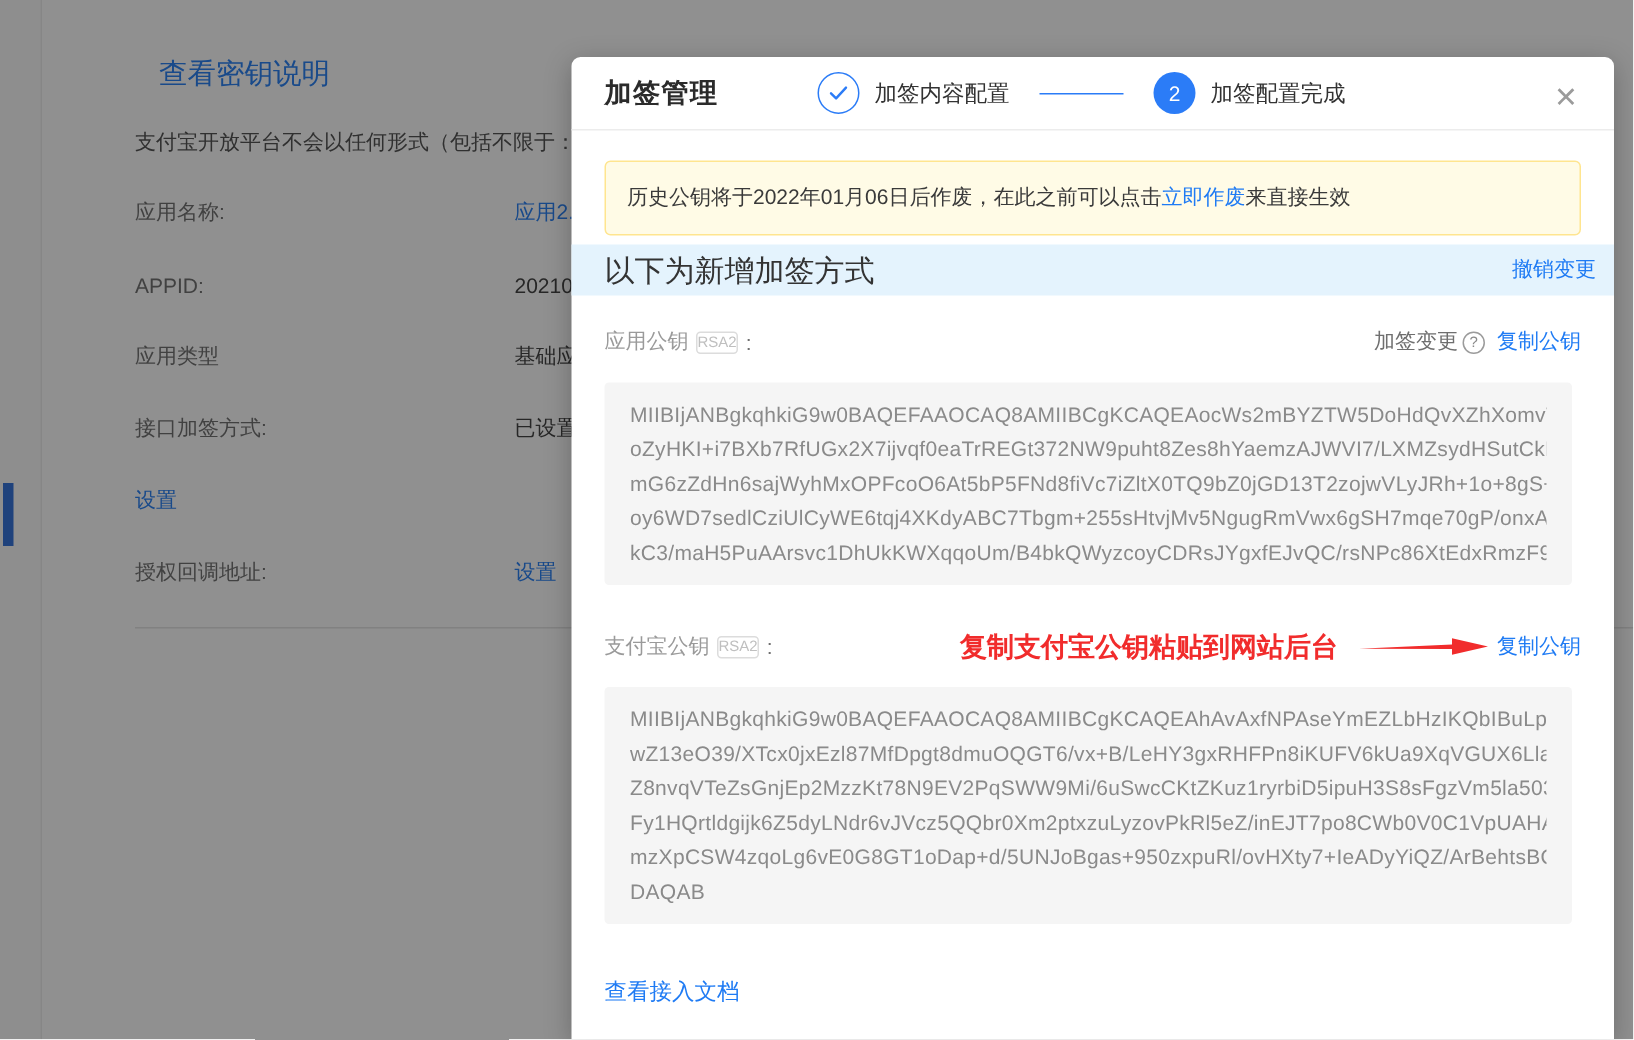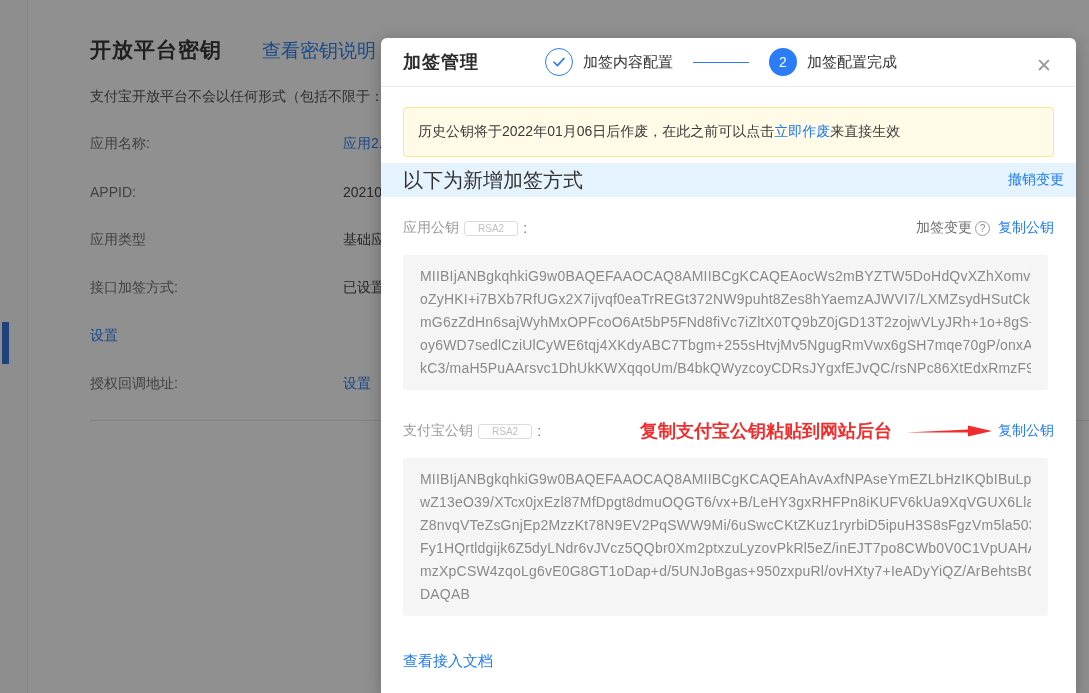--- a/index.html
+++ b/index.html
@@ -39,21 +39,21 @@
   .modal-close { position:absolute; right:24px; top:18px; font-size:19px; color:#9b9b9b; cursor:pointer; line-height:1; }
 
   .modal-body { padding:18px 22px 0 22px; }
   .warn-banner { margin-top:2px; height:50px; display:flex; align-items:center; padding:0 14px; background:#fffbe6; border:1px solid #ffe58f; border-radius:4px; font-size:14px; color:#3a3a3a; white-space:pre; }
   .notice-bar { margin:6px -22px 0 -22px; height:34px; display:flex; align-items:center; background:#e4f3fd; padding:0 12px 0 22px; }
   .notice-bar .notice-text { font-size:20px; color:#333; }
   .notice-bar .lnk { margin-left:auto; }
 
   .sec-head { display:flex; align-items:center; margin-top:20px; height:22px; }
   .sec-label { font-size:14px; color:#9a9a9a; }
-  .tag { margin:0 5px; font-size:10px; color:#bfbfbf; border:1px solid #dcdcdc; border-radius:3px; padding:2px 13px 1px; line-height:1; }
+  .tag { margin:0 5px; font-size:10px; color:#bfbfbf; border:1px solid #dcdcdc; border-radius:3px; padding:2px 0 1px; line-height:1; }
   .sec-colon { font-size:14px; color:#6f6f6f; }
   .sec-spacer { flex:1; }
   .muted { font-size:14px; color:#6f6f6f; }
   .help { width:15px; height:15px; border:1px solid #9b9b9b; border-radius:50%; color:#8a8a8a; font-size:10px; display:flex; align-items:center; justify-content:center; margin:0 8px 0 3px; cursor:pointer; }
   .key-box { margin-top:16px; width:645px; background:#f5f5f5; border-radius:3px; padding:10px 17px; }
   .key-line { font-size:14px; color:#8a8a8a; line-height:23px; letter-spacing:.2px; white-space:nowrap; overflow:hidden; }
   .sec-head.second { margin-top:30px; }
   .red-note { margin-left:auto; font-size:18px; font-weight:700; color:#f12c2c; }
   .red-arrow { margin:0 6px 0 14px; flex:0 0 auto; }
   .doc-link { display:inline-block; margin:36px 0 0 0; font-size:15px; }
@@ -62,21 +62,20 @@
 <body>
 
 <div class="stage">
 
   <div class="page">
     <div class="side-rail">
       <div class="rail-indicator"></div>
     </div>
     <div class="page-content">
       <div class="page-header">
-        <span class="page-title">开放平台密钥</span>
         <a class="lnk big">查看密钥说明</a>
       </div>
       <div class="page-desc">支付宝开放平台不会以任何形式（包括不限于：</div>
       <div class="fields">
         <div class="field-row">
           <span class="f-label">应用名称:</span>
           <span class="f-value lnk">应用2.0</span>
         </div>
         <div class="field-row">
           <span class="f-label">APPID:</span>

